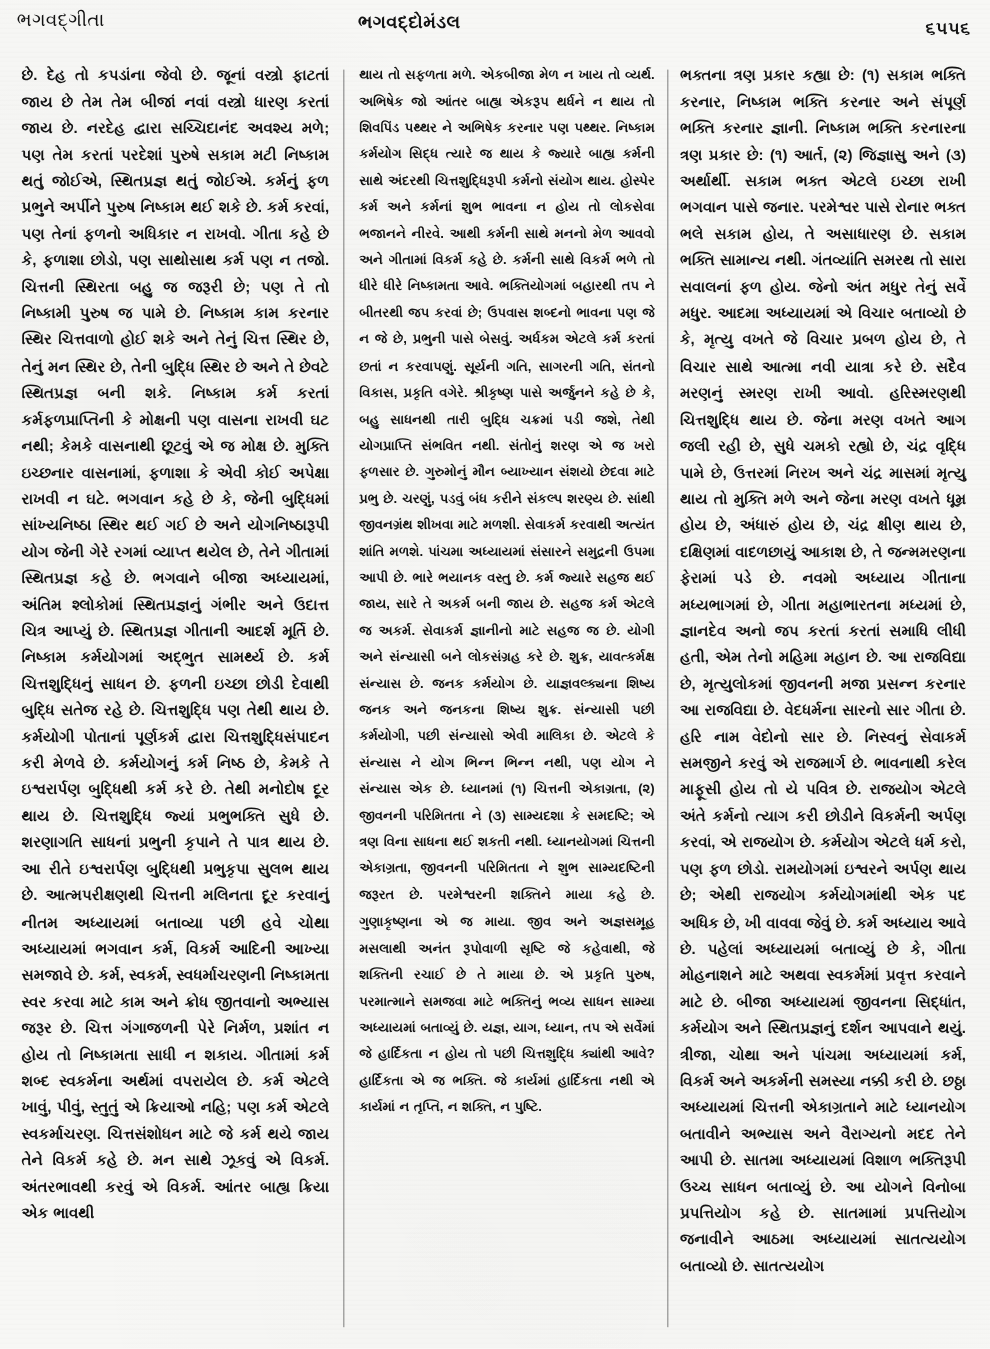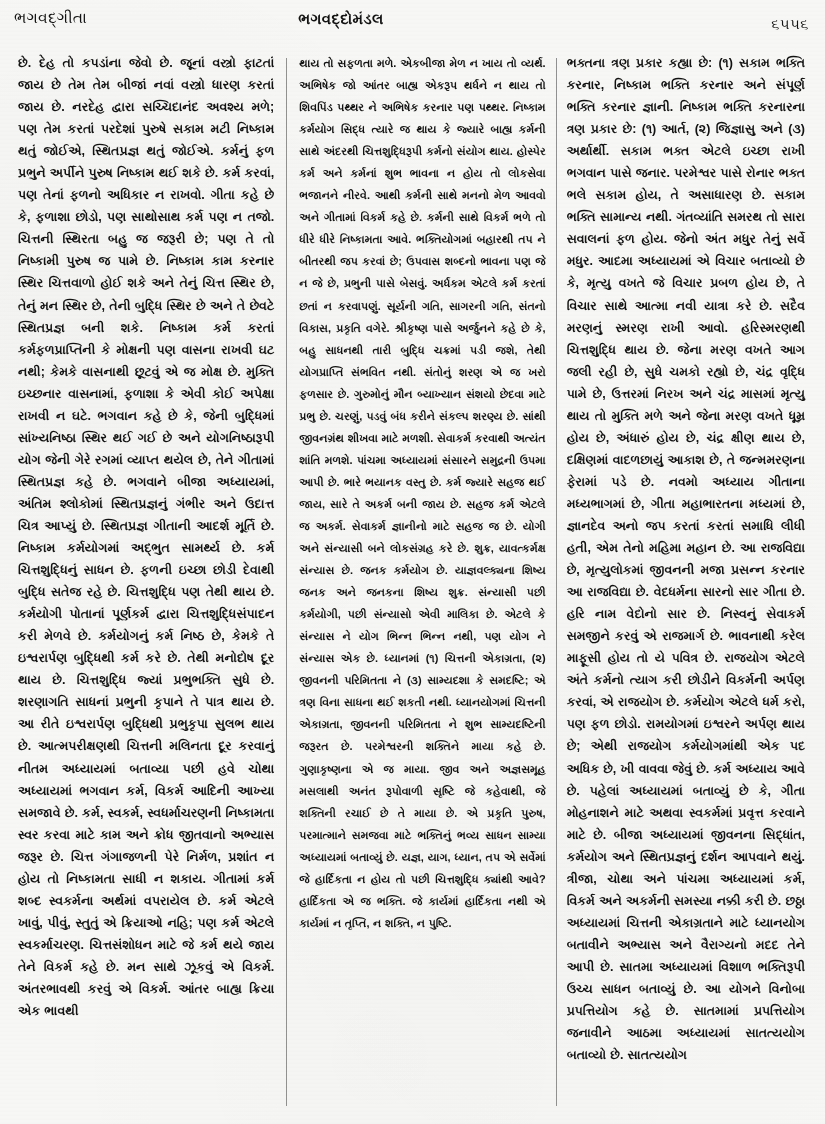--- a/index.html
+++ b/index.html
@@ -48,21 +48,21 @@
     text-align: center;
     font-size: 15px;
     font-weight: 700;
     letter-spacing: 0.3px;
   }
   .rh-right {
     position: absolute;
     right: 16px;
     top: 16px;
     font-size: 14.5px;
-    font-weight: 400;
+    font-weight: 700;
     letter-spacing: 0.6px;
   }
 
   
   .columns {
     position: absolute;
     top: 52px;
     left: 4px;
     width: 825px;
     height: 1064px;

